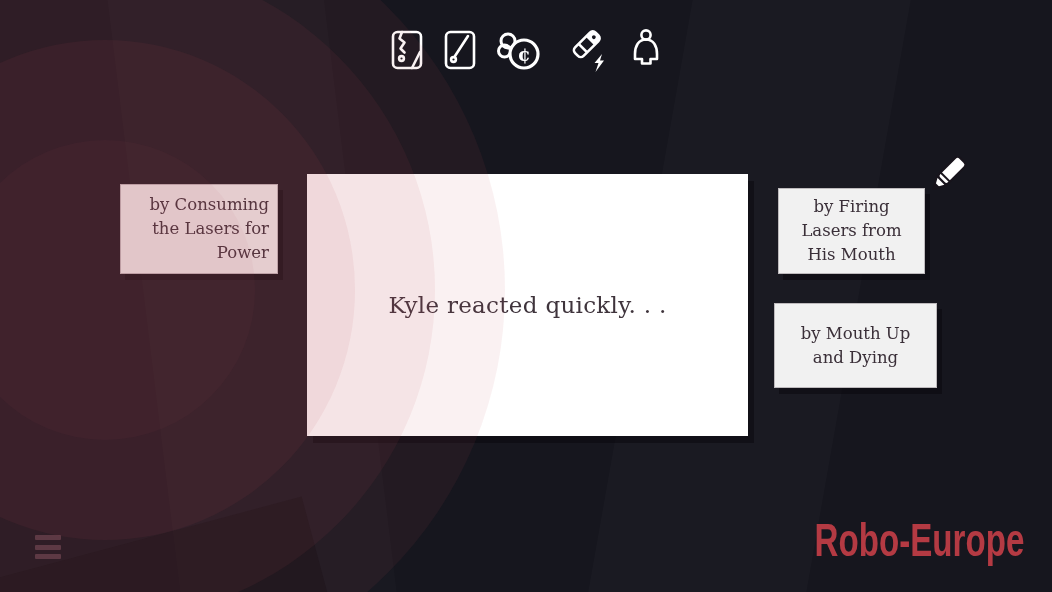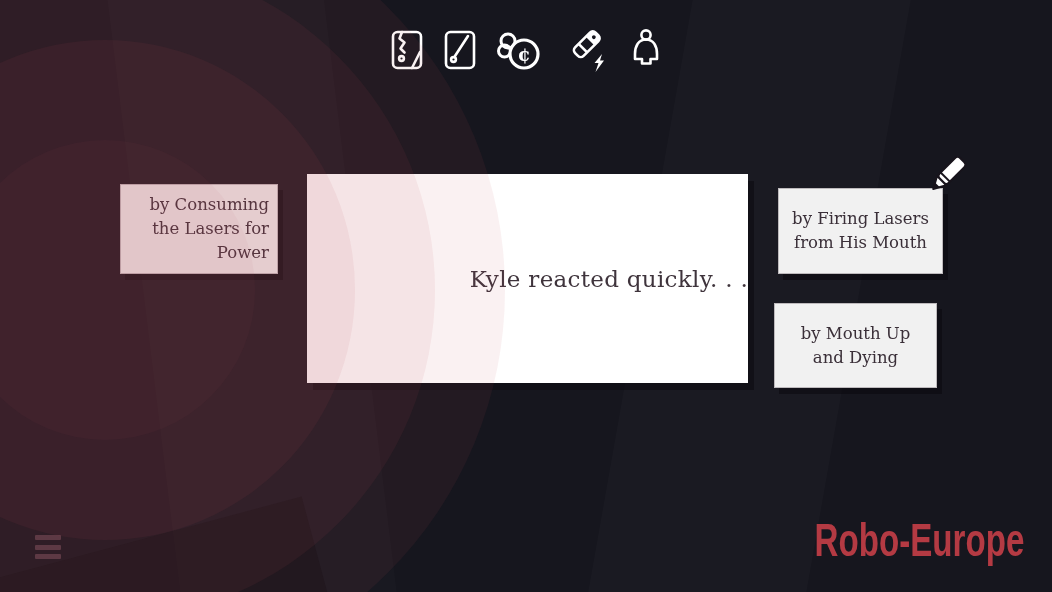--- a/index.html
+++ b/index.html
@@ -21,36 +21,36 @@
   .tint-3 { left:-145px; top:40px;   width:500px; height:500px; }
   .tint-4 { left:-45px;  top:140px;  width:300px; height:300px; background:rgba(186,74,92,0.05); }
 
   .toolbar {
     position:absolute; left:0; right:0; top:25px; height:50px;
     display:flex; justify-content:center; align-items:center; gap:17px; z-index:30;
   }
   .icon-btn { background:none; border:none; padding:0; margin:0; cursor:pointer; display:flex; align-items:center; }
 
   .story-card {
-    position:absolute; left:307px; top:174px; width:441px; height:209px;
+    position:absolute; left:307px; top:174px; width:441px; height:262px;
     background:#ffffff; box-shadow:6px 7px 0 rgba(8,6,12,0.5);
-    display:flex; align-items:center; justify-content:flex-end; z-index:10;
+    display:flex; align-items:center; justify-content:center; z-index:10;
   }
   .story-card .prompt { font-size:23px; color:#3f343c; letter-spacing:0.3px; }
 
   .choice {
     position:absolute; background:#f1f1f1; border:1px solid rgba(40,25,35,0.25);
     box-shadow:5px 6px 0 rgba(8,6,12,0.5);
     font-family:"DejaVu Serif","Liberation Serif",serif;
     font-size:16.5px; color:#3a2f38; line-height:1.45;
     display:flex; align-items:center; justify-content:center; text-align:center;
     padding:6px 8px; box-sizing:border-box; cursor:pointer; z-index:10;
   }
   .choice-1 { left:120px; top:184px; width:158px; height:90px;text-align:right; }
-  .choice-2 { left:778px; top:188px; width:165px; height:86px; }
+  .choice-2 { left:778px; top:188px; width:147px; height:86px; }
   .choice-3 { left:774px; top:303px; width:163px; height:85px; }
 
   .pencil { position:absolute; left:926px; top:152px; z-index:15; cursor:pointer; }
 
   .menu-btn {
     position:absolute; left:35px; top:535px; width:26px; height:24px;
     display:flex; flex-direction:column; justify-content:space-between;
     background:none; border:none; padding:0; cursor:pointer; z-index:10;
   }
   .menu-btn span { display:block; height:5px; background:#4d3742; border-radius:1px; }

